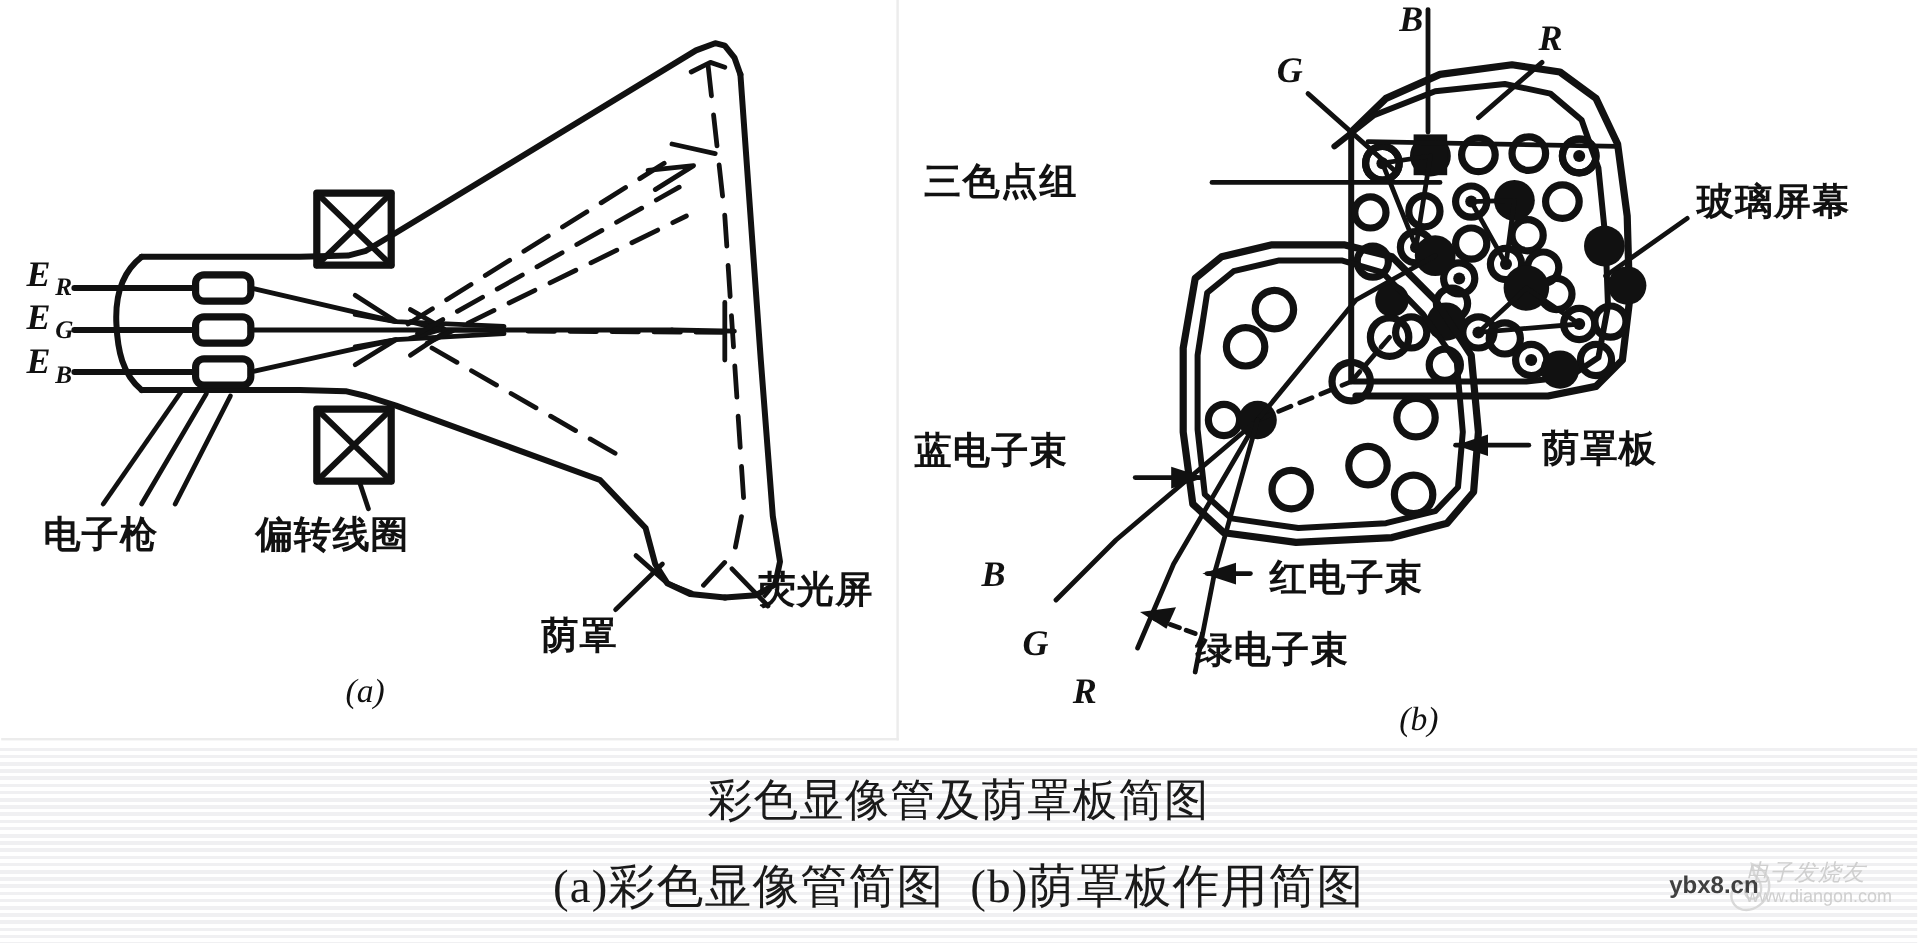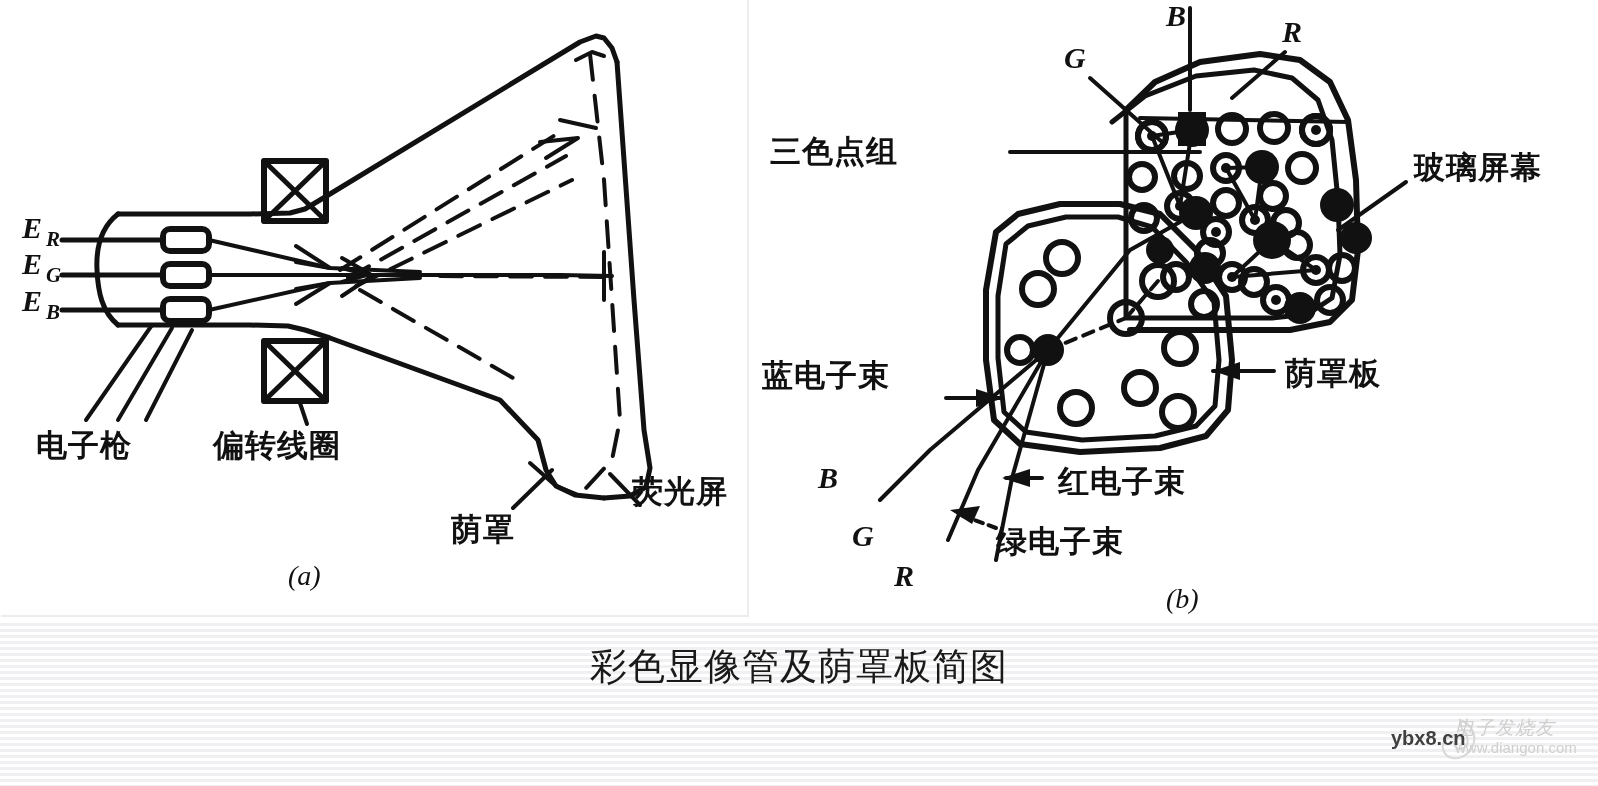--- a/index.html
+++ b/index.html
@@ -462,20 +462,21 @@
 
         <text class="lbl-panel" x="1166" y="608">(b)</text>
       </g>
     </svg>
 
     <div id="panel-a-frame"></div>
   </div>
 
   <div id="caption-strip">
     <div class="caption-line" id="caption-title">彩色显像管及荫罩板简图</div>
+    <div class="caption-line" id="caption-sub">(a)彩色显像管简图  (b)荫罩板作用简图</div>
   </div>
 
   <svg id="watermark-logo" viewBox="0 0 40 46" xmlns="http://www.w3.org/2000/svg">
     <path d="M 20 2 C 30 6 36 14 34 24 C 32 34 22 42 12 40 C 4 38 1 30 4 24
              C 7 18 14 16 20 18 C 16 20 13 24 15 28 C 17 32 23 32 26 28
              C 29 24 28 16 22 11 Z" fill="none" stroke="#d8d8d8" stroke-width="2"></path>
   </svg>
 
   <div id="watermark-ybx8">ybx8.cn</div>
 

